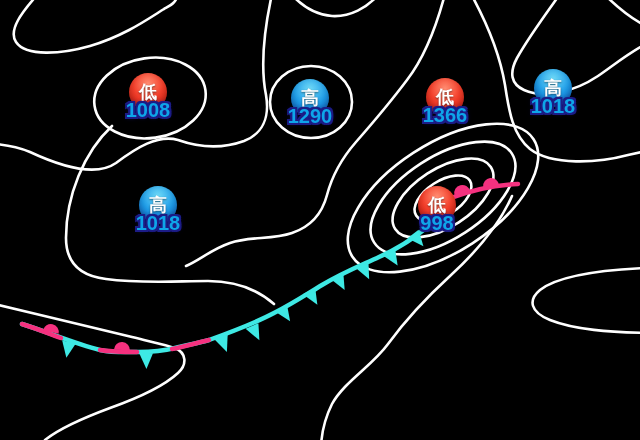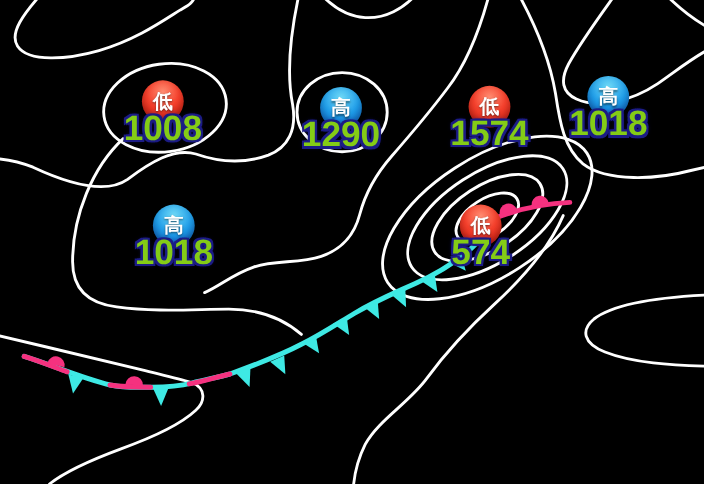--- a/index.html
+++ b/index.html
@@ -10,21 +10,21 @@
   
   .pc{position:absolute;width:0;height:0;}
   .badge{position:absolute;left:0;top:0;width:38px;height:38px;border-radius:50%;
          transform:translate(-50%,-50%);display:flex;align-items:center;justify-content:center;
          box-shadow:inset 0 -4px 7px rgba(0,0,0,.28);}
   .pc.low  .badge{background:radial-gradient(circle at 50% 28%,#ff8d72 0%,#f5402c 45%,#d01407 100%);}
   .pc.high .badge{background:radial-gradient(circle at 50% 26%,#6fd9f6 0%,#1e9ce9 50%,#0c55c5 100%);}
   .glyph{color:#fff;font-size:18px;font-weight:700;line-height:1;
          text-shadow:0 1px 2px rgba(0,0,0,.55);}
   .pval{position:absolute;left:0;top:7px;transform:translateX(-50%);
-        color:#84cc16;font-size:32px;font-weight:700;line-height:1.1;white-space:nowrap;
+        color:#0ea5e9;font-size:20px;font-weight:700;line-height:1.1;white-space:nowrap;
         text-shadow:-2px 0 0 #1c1c86,2px 0 0 #1c1c86,0 -2px 0 #1c1c86,0 2px 0 #1c1c86,
                     -2px -2px 0 #1c1c86,2px -2px 0 #1c1c86,-2px 2px 0 #1c1c86,2px 2px 0 #1c1c86,
                     0 0 5px #1c1c86;}
   
   .pc1{left:148px;top:92px;}  .pc2{left:310px;top:98px;}  .pc3{left:445px;top:97px;}
   .pc4{left:553px;top:88px;}  .pc5{left:158px;top:205px;} .pc6{left:437px;top:205px;}
 </style>
 </head>
 <body>
 
@@ -99,37 +99,37 @@
     <div class="badge">
       <span class="glyph">高</span>
     </div>
     <div class="pval">1290</div>
   </div>
 
   <div class="pc low pc3">
     <div class="badge">
       <span class="glyph">低</span>
     </div>
-    <div class="pval">1574</div>
+    <div class="pval">1366</div>
   </div>
 
   <div class="pc high pc4">
     <div class="badge">
       <span class="glyph">高</span>
     </div>
     <div class="pval">1018</div>
   </div>
 
   <div class="pc high pc5">
     <div class="badge">
       <span class="glyph">高</span>
     </div>
     <div class="pval">1018</div>
   </div>
 
   <div class="pc low pc6">
     <div class="badge">
       <span class="glyph">低</span>
     </div>
-    <div class="pval">574</div>
+    <div class="pval">998</div>
   </div>
 
 </div>
 
 </body></html>

